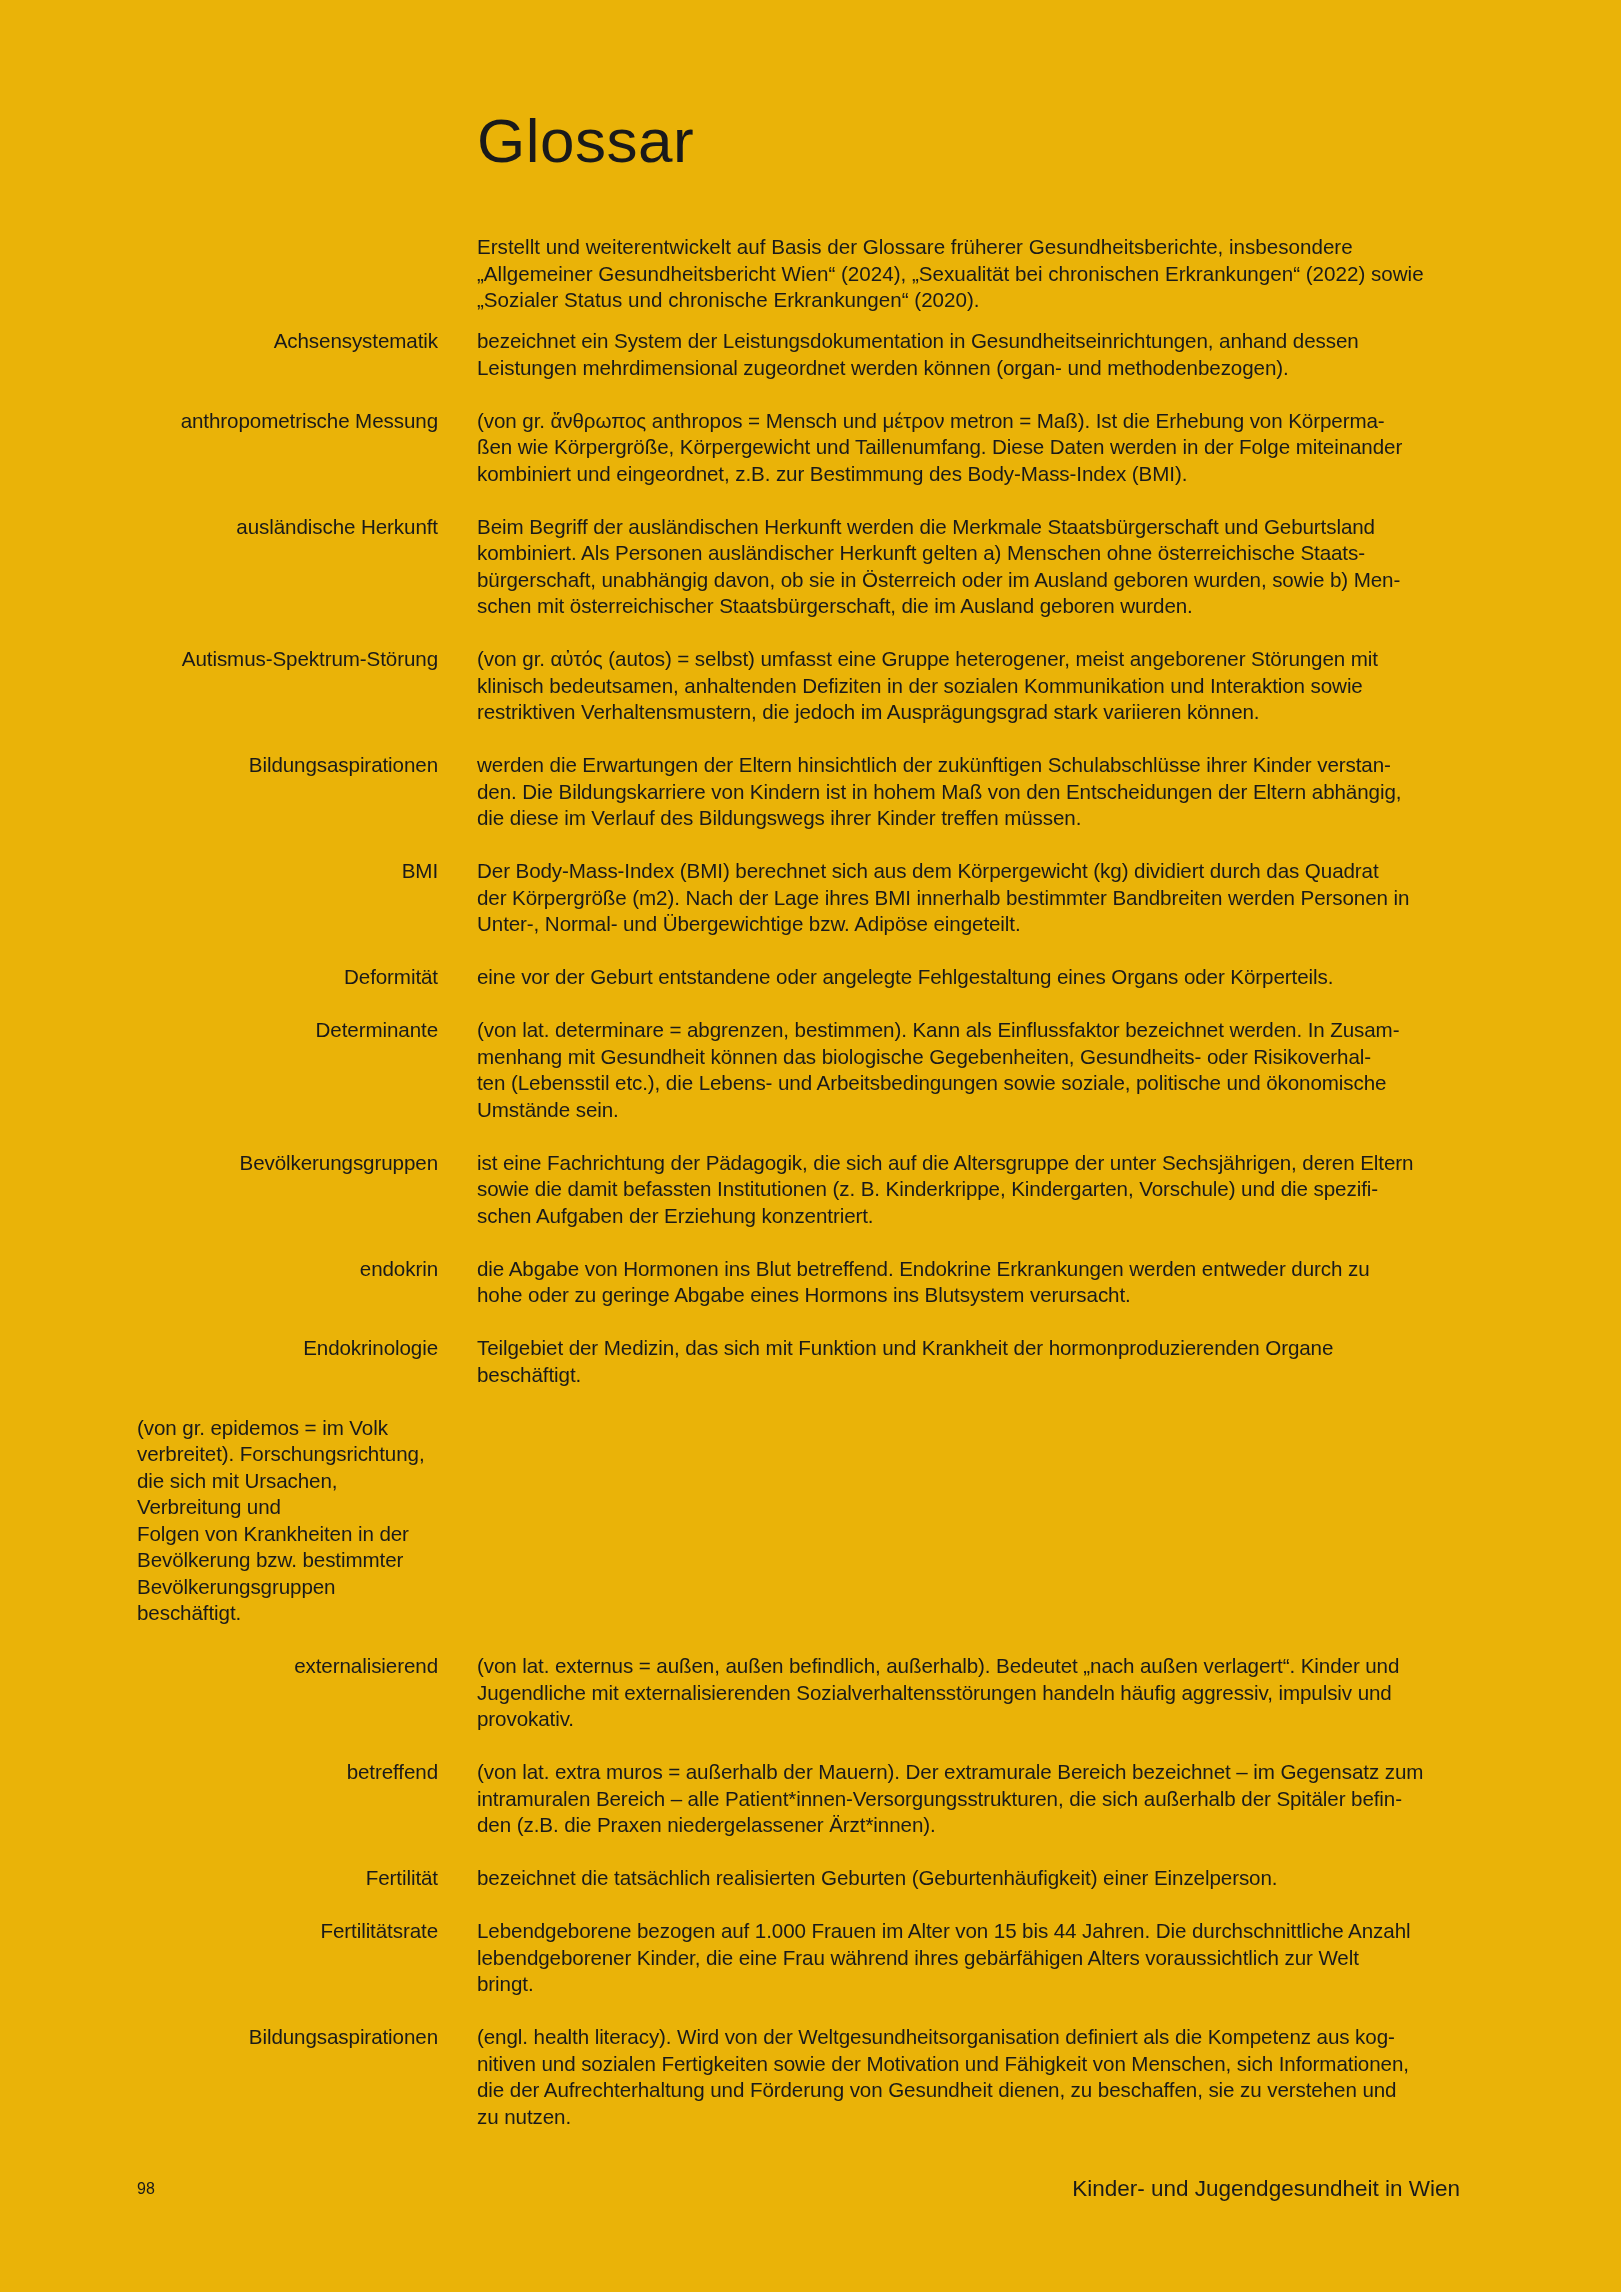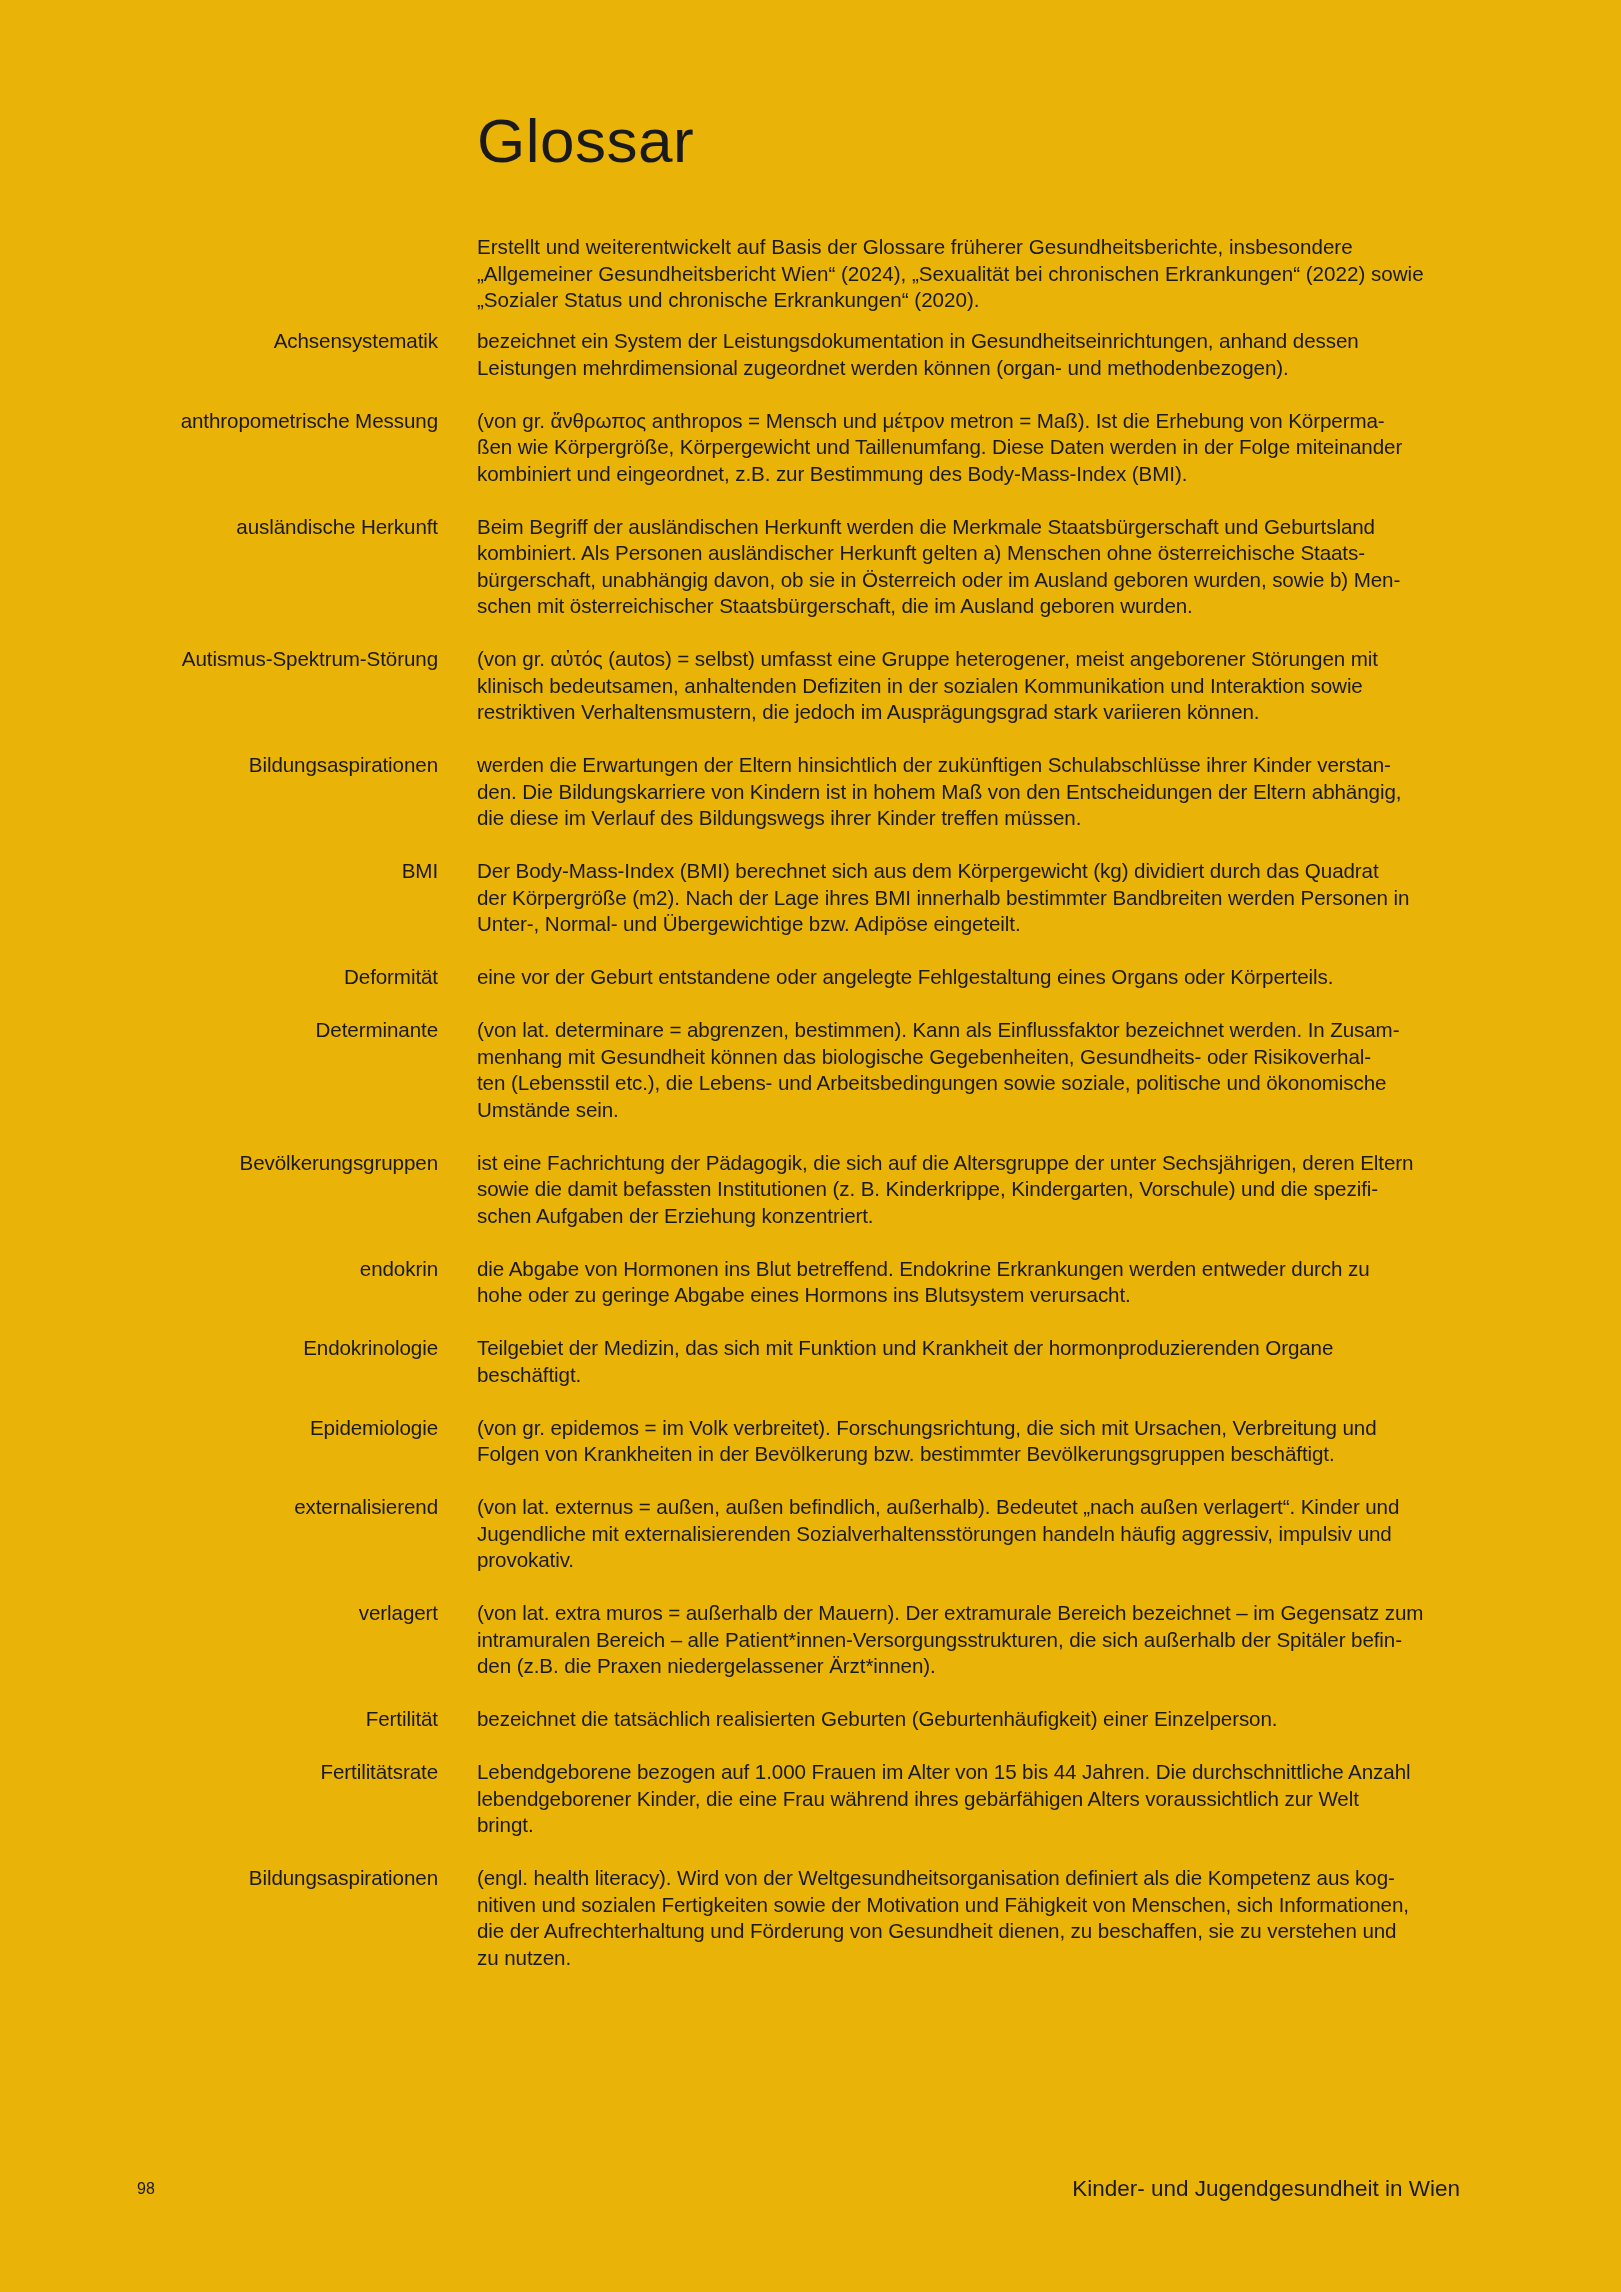--- a/index.html
+++ b/index.html
@@ -156,34 +156,33 @@
 hohe oder zu geringe Abgabe eines Hormons ins Blutsystem verursacht.</div>
       </div>
 
       <div class="entry">
         <div class="term">Endokrinologie</div>
         <div class="definition">Teilgebiet der Medizin, das sich mit Funktion und Krankheit der hormonproduzierenden Organe
 beschäftigt.</div>
       </div>
 
       <div class="entry">
-        <div class="term">Epidemiologie</div>
         <div class="definition">(von gr. epidemos = im Volk verbreitet). Forschungsrichtung, die sich mit Ursachen, Verbreitung und
 Folgen von Krankheiten in der Bevölkerung bzw. bestimmter Bevölkerungsgruppen beschäftigt.</div>
       </div>
 
       <div class="entry">
         <div class="term">externalisierend</div>
         <div class="definition">(von lat. externus = außen, außen befindlich, außerhalb). Bedeutet „nach außen verlagert“. Kinder und
 Jugendliche mit externalisierenden Sozialverhaltensstörungen handeln häufig aggressiv, impulsiv und
 provokativ.</div>
       </div>
 
       <div class="entry">
-        <div class="term">verlagert</div>
+        <div class="term">betreffend</div>
         <div class="definition">(von lat. extra muros = außerhalb der Mauern). Der extramurale Bereich bezeichnet – im Gegensatz zum
 intramuralen Bereich – alle Patient*innen-Versorgungsstrukturen, die sich außerhalb der Spitäler befin-
 den (z.B. die Praxen niedergelassener Ärzt*innen).</div>
       </div>
 
       <div class="entry">
         <div class="term">Fertilität</div>
         <div class="definition">bezeichnet die tatsächlich realisierten Geburten (Geburtenhäufigkeit) einer Einzelperson.</div>
       </div>
 

